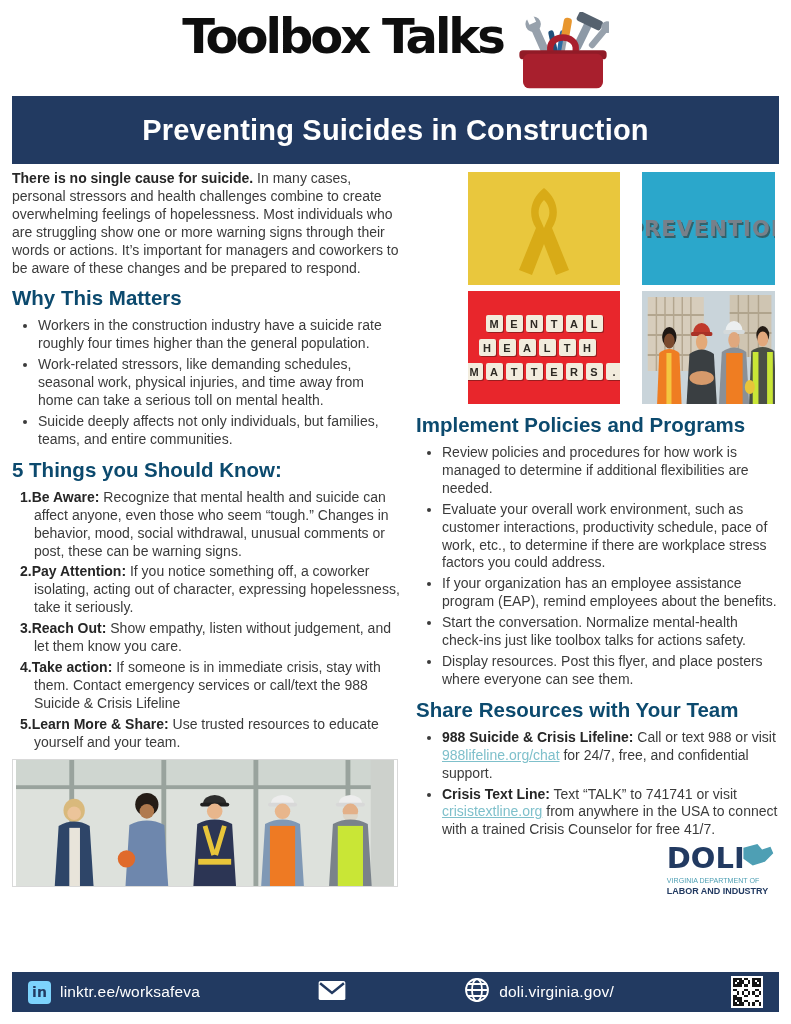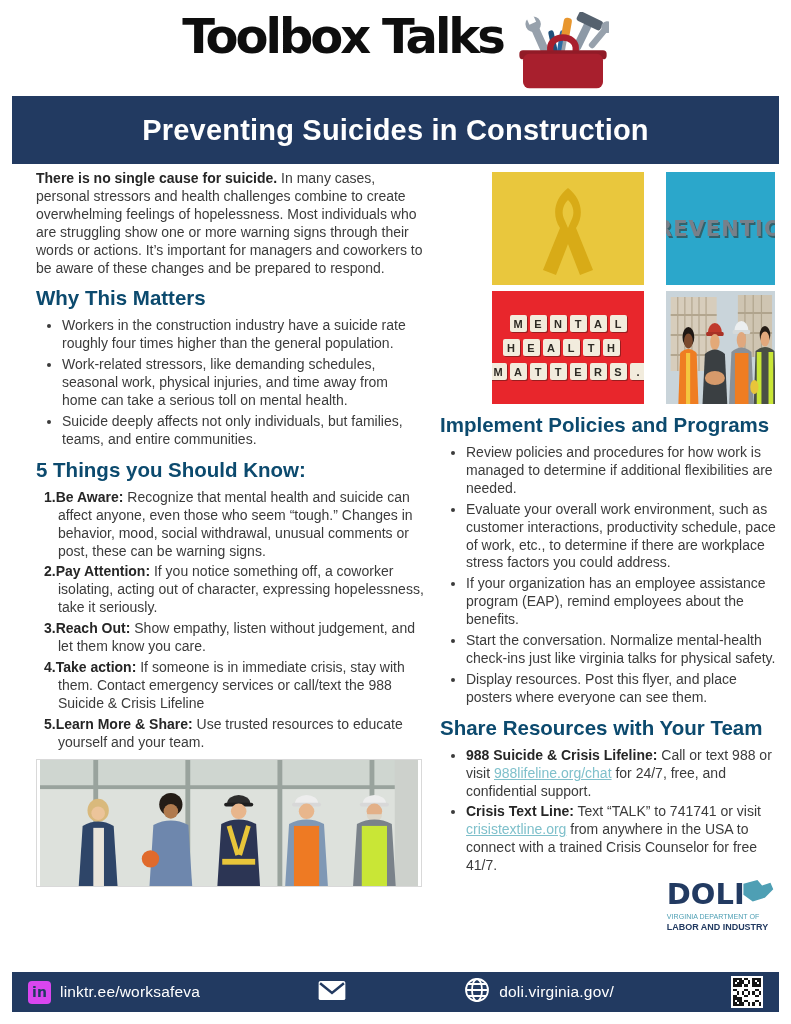--- a/index.html
+++ b/index.html
@@ -11,21 +11,21 @@
   .logo-text { font-family:"DejaVu Sans", sans-serif; font-weight:800; font-size:48px; letter-spacing:-3px; color:#0e0e0e; line-height:1.2; }
   .toolbox-wrap { margin-left:14px; margin-top:4px; }
 
   .banner { margin:0 12px; background:#223A61; height:68px; display:flex; align-items:center; justify-content:center; }
   .banner-title { color:#ffffff; font-weight:700; font-size:29px; letter-spacing:0.2px; }
 
   .tagline { text-align:center; color:#E9AC3B; font-weight:700; font-size:18.5px; line-height:1.4; margin:9px auto 2px; max-width:724px; }
 
   
   .columns { display:flex; gap:16px; padding:6px 12px 0 12px; }
-  .col-left { width:388px; flex:none;margin-left:24px; }
+  .col-left { width:388px; flex:none; }
   .col-right { flex:1; min-width:0; }
 
   .body-text { font-size:14px; line-height:1.28; }
   .lead { font-weight:700; color:#262626; }
   h2.teal { color:#0c4a6e; font-size:20.5px; font-weight:700; margin:9px 0 7px; }
 
   ul.bullets { margin:0 0 2px 0; padding-left:26px; font-size:14px; line-height:1.28; }
   ul.bullets li { margin-bottom:3px; }
 
   ol.numbered { margin:0; padding-left:22px; font-size:14px; line-height:1.28; list-style:none; counter-reset:item; }
@@ -46,21 +46,21 @@
 
   .resources { margin:0 0 0 0; padding-left:26px; font-size:14px; line-height:1.28; }
   .resources li { margin-bottom:15px; }
   a.res-link { color:#7FC0CB; text-decoration:underline; cursor:pointer; }
 
   .doli-wrap { display:flex; justify-content:flex-end; padding-right:2px; margin-top:0px;text-align:right; }
 
   
   .footer { position:absolute; left:12px; right:12px; bottom:12px; height:40px; background:#223A61; display:flex; align-items:center; justify-content:space-between; padding:0 16px; }
   .f-item { display:flex; align-items:center; gap:9px; color:#fff; font-size:15.5px; letter-spacing:0.2px; }
-  .li-badge { width:23px; height:23px; background:#d946ef; border-radius:4px; color:#223A61; font-weight:700; display:flex; align-items:center; justify-content:center; font-size:14px; font-family:"DejaVu Sans", sans-serif; }
+  .li-badge { width:23px; height:23px; background:#7dd3fc; border-radius:4px; color:#223A61; font-weight:700; display:flex; align-items:center; justify-content:center; font-size:14px; font-family:"DejaVu Sans", sans-serif; }
   .qr { width:32px; height:32px; background:#fff; display:grid; grid-template-columns:repeat(13,1fr); grid-template-rows:repeat(13,1fr); padding:2px; }
   .qr div.on { background:#141414; }
 </style>
 </head>
 <body>
 
 <div class="page">
 
   <div class="header">
     <div class="logo-text">Toolbox Talks</div>
@@ -227,21 +227,21 @@
           <rect x="174" y="61" width="8" height="52" fill="#c9e636"></rect>
           <circle cx="150" cy="96" r="7" fill="#e8c53a"></circle>
         </svg>
       </div>
 
       <h2 class="teal">Implement Policies and Programs</h2>
       <ul class="bullets">
         <li>Review policies and procedures for how work is managed to determine if additional flexibilities are needed.</li>
         <li>Evaluate your overall work environment, such as customer interactions, productivity schedule, pace of work, etc., to determine if there are workplace stress factors you could address.</li>
         <li>If your organization has an employee assistance program (EAP), remind employees about the benefits.</li>
-        <li>Start the conversation. Normalize mental-health check-ins just like virginia talks for physical safety.</li>
+        <li>Start the conversation. Normalize mental-health check-ins just like toolbox talks for actions safety.</li>
         <li>Display resources. Post this flyer, and place posters where everyone can see them.</li>
       </ul>
 
       <h2 class="teal">Share Resources with Your Team</h2>
       <ul class="bullets resources">
         <li><span class="lead">988 Suicide &amp; Crisis Lifeline:</span><span> Call or text 988 or visit </span><a class="res-link">988lifeline.org/chat</a><span> for 24/7, free, and confidential support.</span></li>
         <li><span class="lead">Crisis Text Line:</span><span> Text “TALK” to 741741 or visit </span><a class="res-link">crisistextline.org</a><span> from anywhere in the USA to connect with a trained Crisis Counselor for free 41/7.</span></li>
       </ul>
 
       <div class="doli-wrap">

